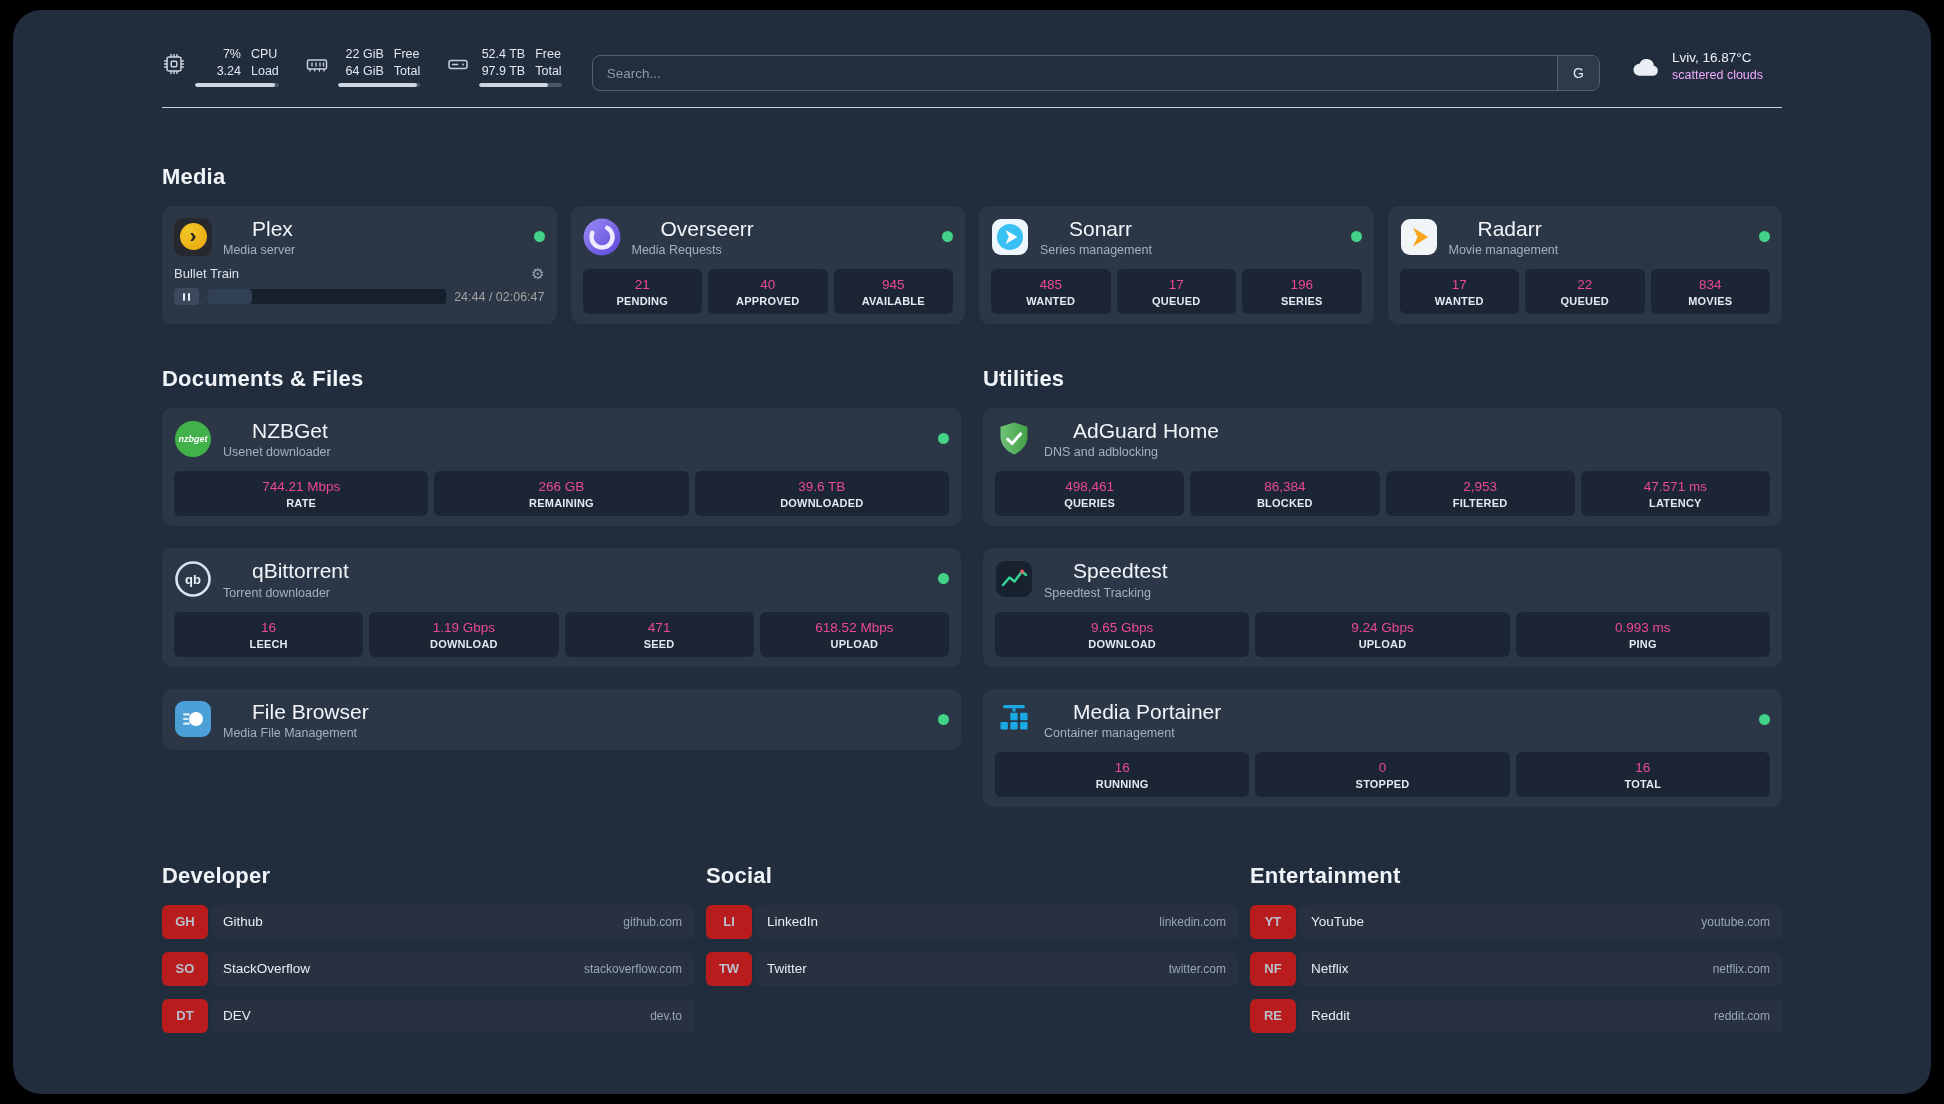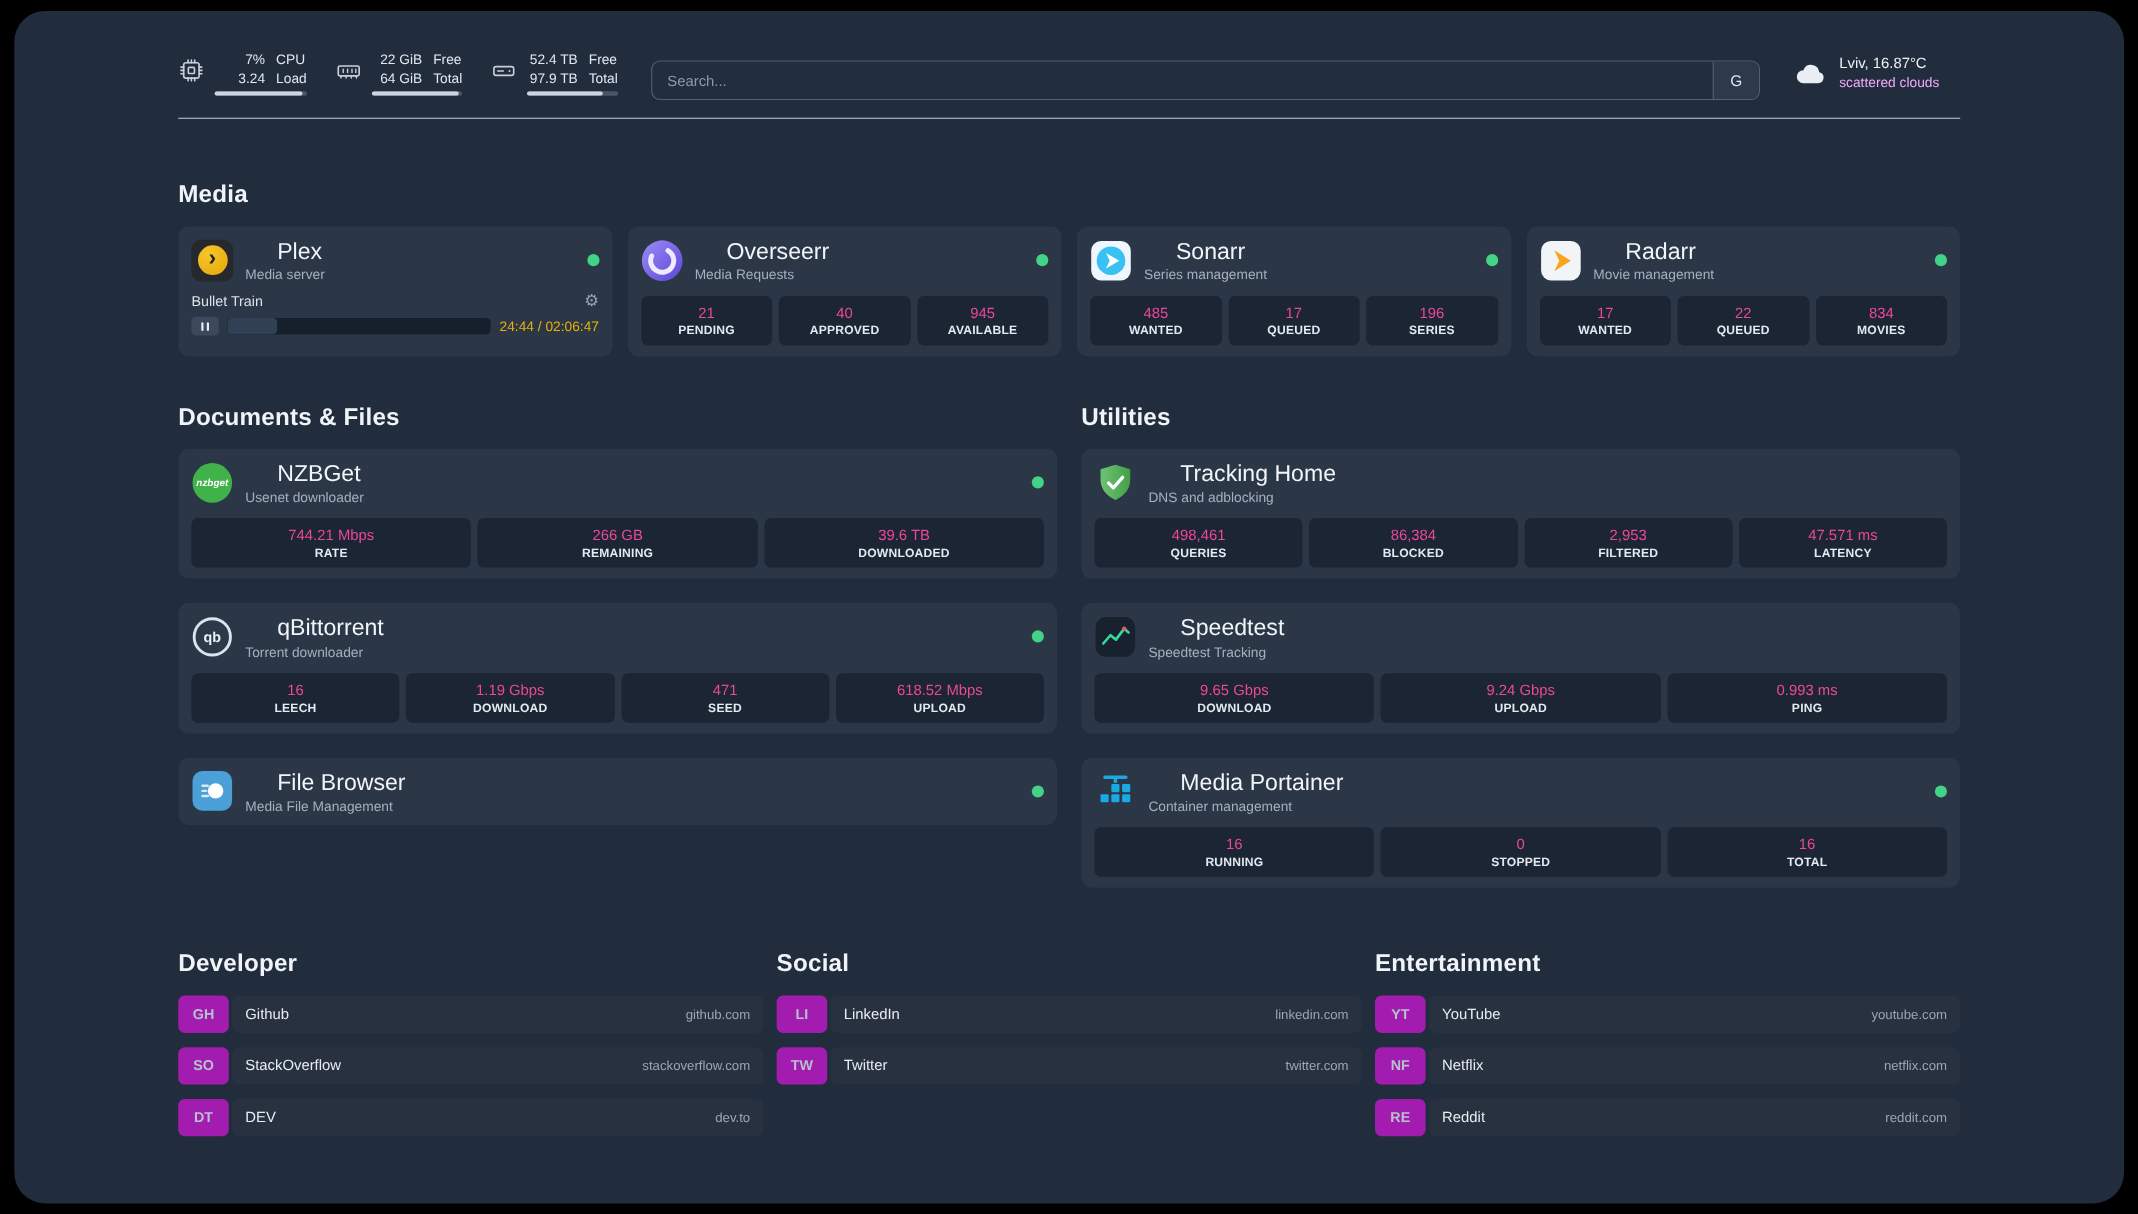--- a/index.html
+++ b/index.html
@@ -59,27 +59,27 @@
   .plex-box{background:#26282e;border-radius:9px;}
   .plex-circle{width:27px;height:27px;border-radius:50%;background:radial-gradient(circle at 35% 30%, #f4c728, var(--plex-gold));color:#1f2126;font-weight:bold;font-size:21px;display:flex;align-items:center;justify-content:center;line-height:1;padding-bottom:4px;}
   .player{margin-top:9px;}
   .player-top{display:flex;justify-content:space-between;align-items:center;font-size:13px;color:#dbe2ea;}
   .gear{color:#99a4b2;font-size:15px;cursor:pointer;line-height:1;}
   .player-row{display:flex;align-items:center;gap:8px;margin-top:7px;}
   .pause{width:25px;height:17px;background:#3c495d;border:0;border-radius:4px;display:flex;align-items:center;justify-content:center;gap:2.5px;cursor:pointer;}
   .pbar{width:2.5px;height:8px;background:#e7ecf2;border-radius:1px;display:block;}
   .ptrack{flex:1;height:15px;background:#161f2c;border-radius:4px;overflow:hidden;}
   .pfill{height:100%;background:#314054;border-radius:4px;}
-  .ptime{font-size:12.5px;color:#eab308;white-space:nowrap;}
+  .ptime{font-size:12.5px;color:#a3a3a3;white-space:nowrap;}
 
   
   .grid-3{display:grid;grid-template-columns:repeat(3,1fr);gap:12px;margin-top:56px;align-items:start;}
   .bm-list{display:flex;flex-direction:column;gap:13px;margin-top:16px;}
   .bm-row{display:flex;gap:3px;height:34px;text-decoration:none;color:inherit;cursor:pointer;}
-  .bm-abbr{width:46px;background:#a21caf;border-radius:6px;display:flex;align-items:center;justify-content:center;font-size:13px;font-weight:600;color:#b7c1ce;flex:0 0 auto;}
+  .bm-abbr{width:46px;background:#b91c1c;border-radius:6px;display:flex;align-items:center;justify-content:center;font-size:13px;font-weight:600;color:#b7c1ce;flex:0 0 auto;}
   .bm-bar{flex:1;background:#27313f;border-radius:6px;display:flex;align-items:center;justify-content:space-between;padding:0 12px;min-width:0;}
   .bm-name{font-size:13.5px;color:#e9edf2;}
   .bm-domain{font-size:12px;color:#9aa6b4;}
 </style>
 </head>
 <body>
 
 <div class="window">
   <main class="content">
 
@@ -405,21 +405,21 @@
                       <linearGradient id="g-ag" x1="0" y1="0" x2="1" y2="0">
                     <stop offset="0" stop-color="#6fc275"></stop>
                         <stop offset="1" stop-color="#43a047"></stop>
                   </linearGradient>
                     </defs>
                   <path d="M19 2.5l13.5 4.2v9.3c0 8.8-5.7 15.1-13.5 18.5C11.2 31.1 5.5 24.8 5.5 16V6.7z" fill="url(#g-ag)"></path>
                   <path d="M12.8 19.2l4.3 4.3 8.4-9.6" stroke="#ffffff" stroke-width="3" fill="none" stroke-linecap="round" stroke-linejoin="round"></path>
                 </svg>
               </span>
               <div>
-                <div class="svc-name">Tracking Home</div>
+                <div class="svc-name">AdGuard Home</div>
                 <div class="svc-sub">DNS and adblocking</div>
               </div>
             </div>
             <div class="stats">
               <div class="stat">
                   <div class="stat-v">498,461</div>
                   <div class="stat-l">QUERIES</div>
                 </div>
               <div class="stat">
                   <div class="stat-v">86,384</div>

